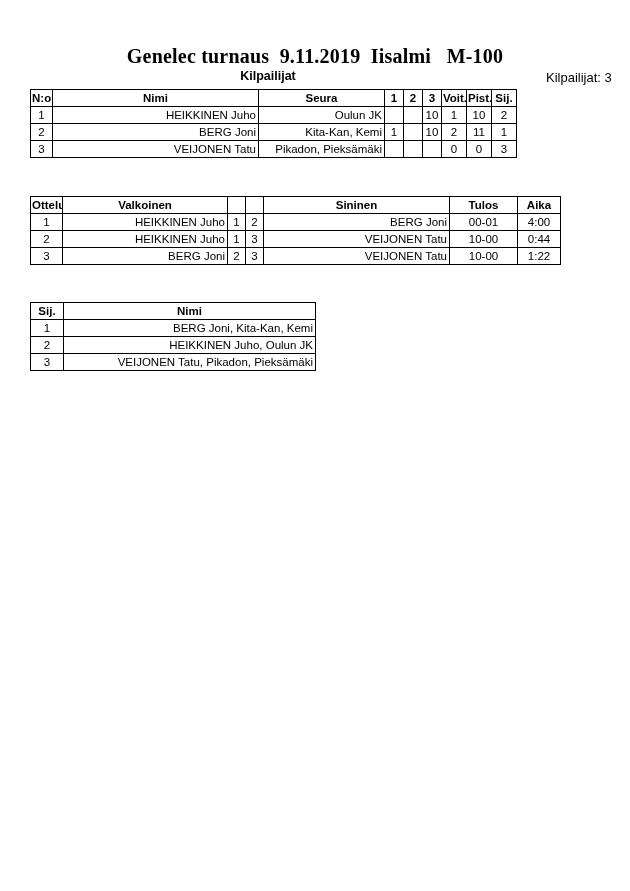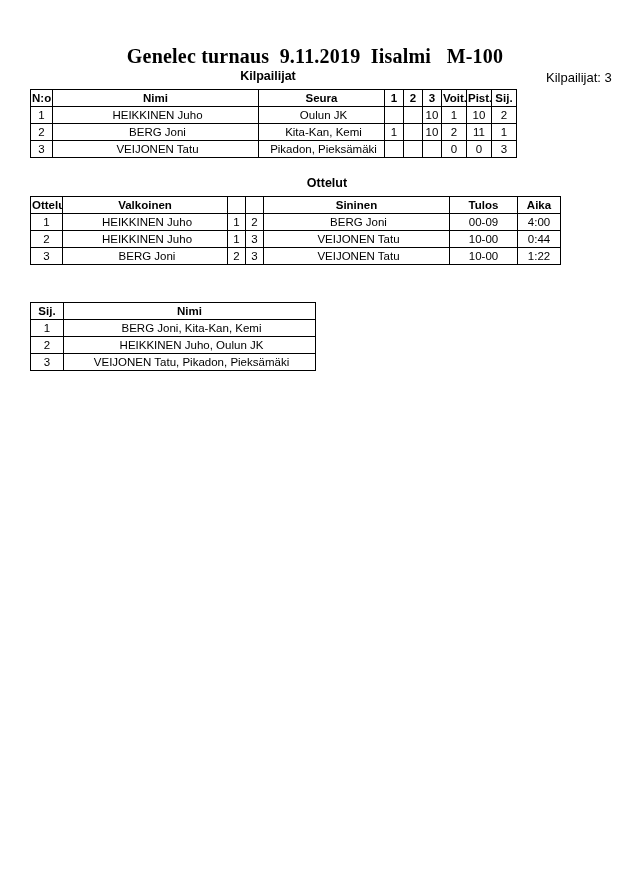--- a/index.html
+++ b/index.html
@@ -19,21 +19,21 @@
   .count-label{position:absolute;top:70px;left:546px;font-size:13px;}
   table{
     position:absolute;border-collapse:collapse;table-layout:fixed;background:#fff;padding-left:44px;
   }
   th,td{
     border:1px solid #000;font-size:11.5px;height:16px;
     padding:0 2px;overflow:hidden;white-space:nowrap;vertical-align:middle;
   }
   th{font-weight:bold;text-align:center;padding:0 1px;}
   td.c{text-align:center;}
-  td.l{text-align:center;padding-left:6px;}
+  td.l{text-align:right;padding-left:6px;}
   .t-kilpailijat{top:89px;left:30px;width:486px;}
   .t-ottelut{top:196px;left:30px;width:530px;}
   .t-tulokset{top:302px;left:30px;width:285px;}
 </style>
 </head>
 <body>
 
 <div class="page">
 
   <div class="page-title">Genelec turnaus  9.11.2019  Iisalmi   M-100</div>
@@ -96,21 +96,20 @@
         <td class="c"></td>
         <td class="c"></td>
         <td class="c"></td>
         <td class="c">0</td>
         <td class="c">0</td>
         <td class="c">3</td>
       </tr>
     </tbody>
   </table>
 
-  <div class="section-title ottelut-title">Ottelut</div>
 
   <table class="t-ottelut">
     <colgroup>
       <col style="width:32px">
         <col style="width:165px">
       <col style="width:18px">
         <col style="width:18px">
       <col style="width:186px">
         <col style="width:68px">
         <col style="width:43px">
@@ -126,21 +125,21 @@
         <th>Aika</th>
       </tr>
     </thead>
     <tbody>
       <tr>
         <td class="c">1</td>
         <td class="l">HEIKKINEN Juho</td>
         <td class="c">1</td>
         <td class="c">2</td>
         <td class="l">BERG Joni</td>
-        <td class="c">00-09</td>
+        <td class="c">00-01</td>
         <td class="c">4:00</td>
       </tr>
       <tr>
         <td class="c">2</td>
         <td class="l">HEIKKINEN Juho</td>
         <td class="c">1</td>
         <td class="c">3</td>
         <td class="l">VEIJONEN Tatu</td>
         <td class="c">10-00</td>
         <td class="c">0:44</td>

